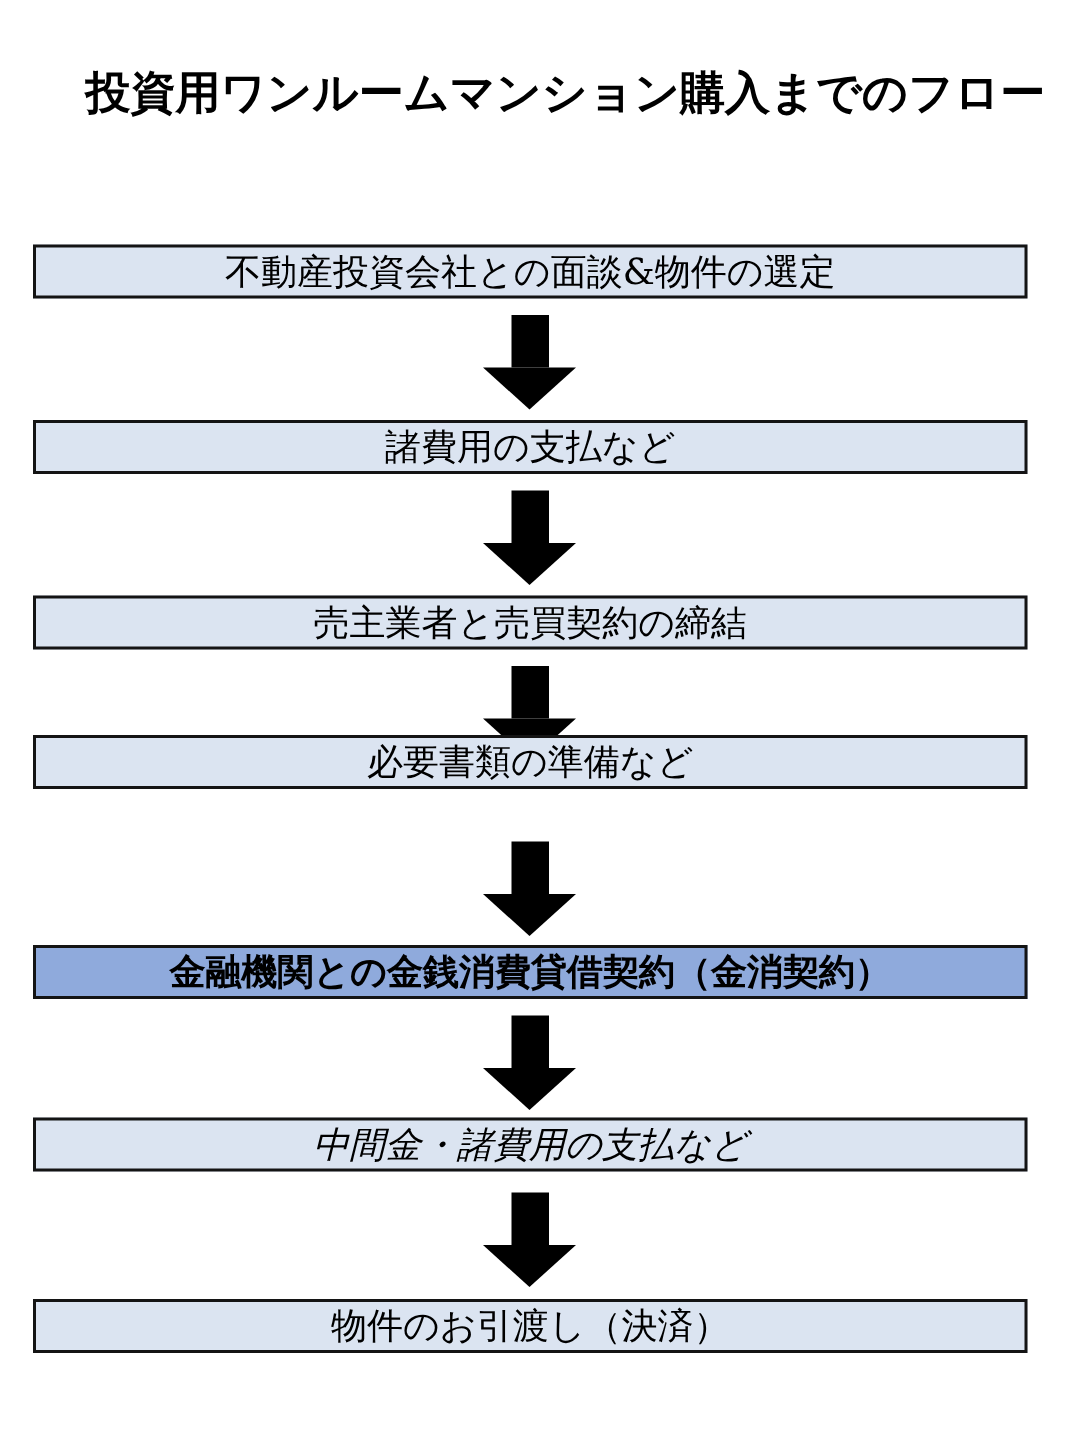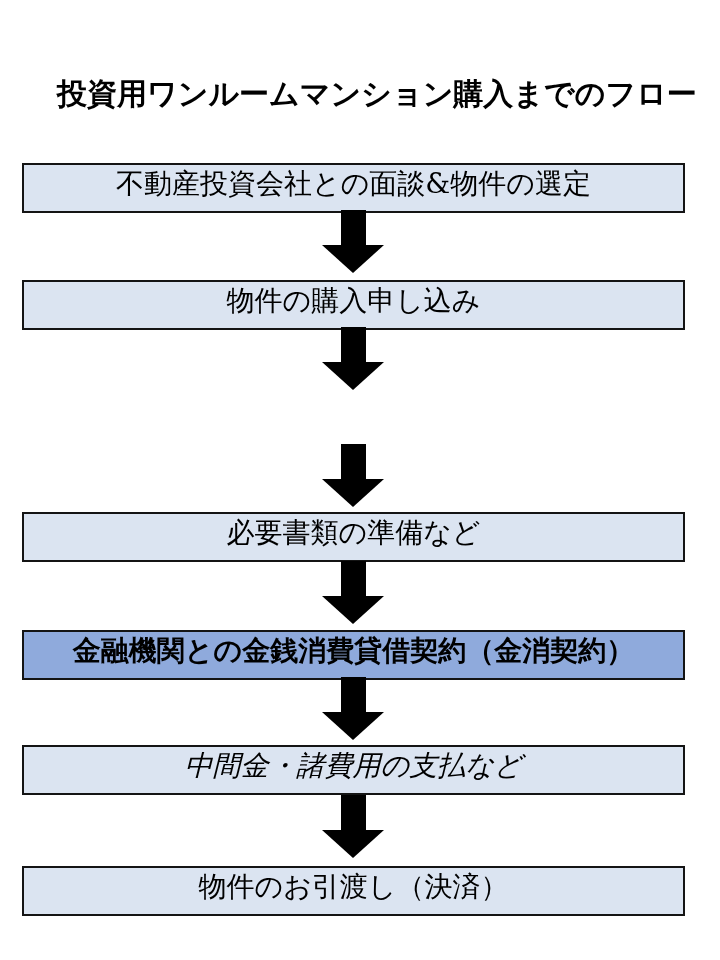--- a/index.html
+++ b/index.html
@@ -14,46 +14,46 @@
   .title {
     position: absolute;
     left: 57px;
     top: 42px;
     font-size: 30px;
     font-weight: bold;
     color: var(--text, #000000);
     letter-spacing: 0px;
     white-space: nowrap;
     font-family: "DejaVu Sans", "Liberation Sans", sans-serif;
-    margin-top: 32px;
   }
   .step {
     position: absolute;
     left: 22px;
     width: 663px;
-    height: 50px;
+    height: 36px;
     box-sizing: border-box;
     border: 2px solid var(--box-border, #141414);
     background: var(--box-fill, #dbe4f1);
     display: flex;
+    align-items: center;
     justify-content: center;
-    font-size: 28px;
+    font-size: 24px;
     color: var(--text, #000000);
     font-family: "DejaVu Serif", "Liberation Serif", serif;
     white-space: nowrap;
   }
   .step.highlight {
     background: var(--highlight-fill, #8faadc);
     font-weight: bold;
     font-family: "DejaVu Sans", "Liberation Sans", sans-serif;
   }
   .s1 { top: 163px; }
   .s2 { top: 280px; }
   .s3 { top: 397px; }
-  .s4 { top: 512px; }
+  .s4 { top: 490px; }
   .s5 { top: 630px; }
   .s6 { top: 745px; font-style: italic; }
   .s7 { top: 866px; font-family: Liberation Mono, monospace; }
   .arrow {
     position: absolute;
     left: 322px;
     width: 62px;
     height: 63px;
   }
   .a1 { top: 210px; }
@@ -86,28 +86,31 @@
   <div class="step s1">
     <span>不動産投資会社との面談&amp;物件の選定</span>
   </div>
 
   <div class="arrow a1">
     <div class="arrow-shaft"></div>
     <div class="arrow-head"></div>
   </div>
 
   <div class="step s2">
-    <span>物件の購入申し込み</span>
+    <span>諸費用の支払など</span>
   </div>
 
   <div class="arrow a2">
     <div class="arrow-shaft"></div>
     <div class="arrow-head"></div>
   </div>
 
+  <div class="step s3">
+    <span>売主業者と売買契約の締結</span>
+  </div>
 
   <div class="arrow a3">
     <div class="arrow-shaft"></div>
     <div class="arrow-head"></div>
   </div>
 
   <div class="step s4">
     <span>必要書類の準備など</span>
   </div>
 

